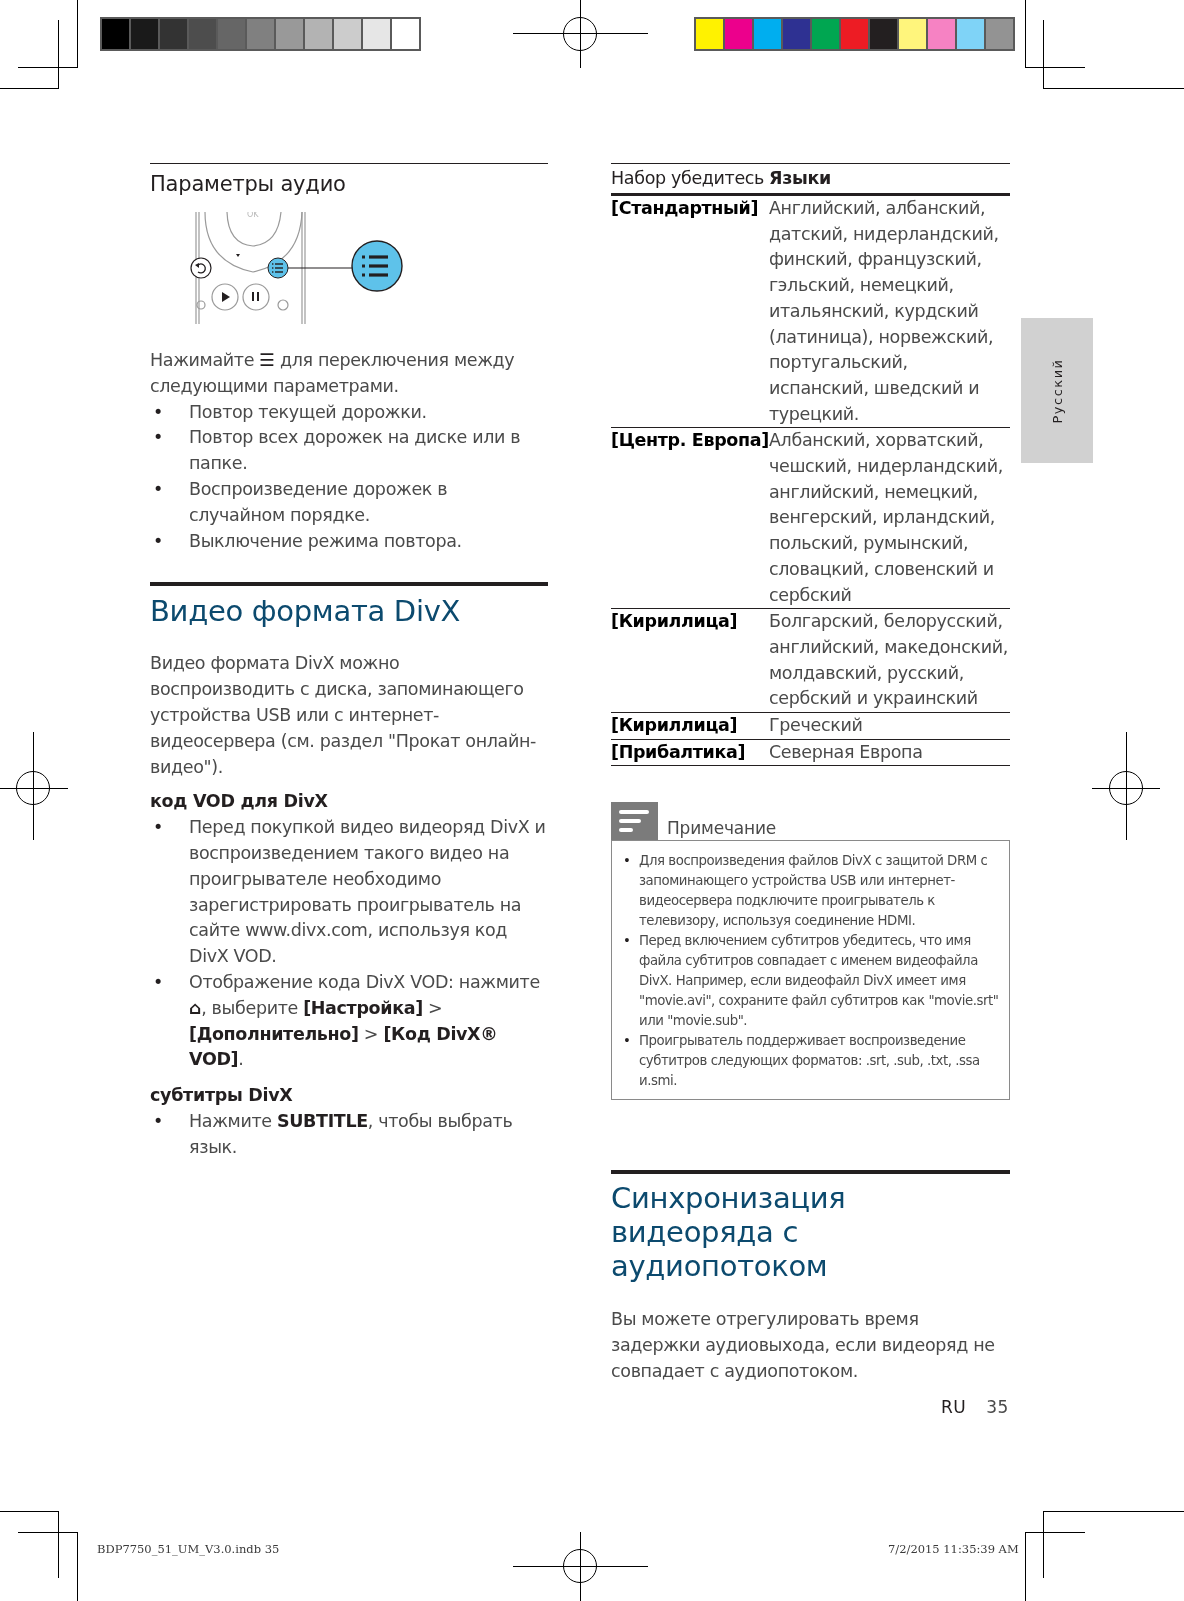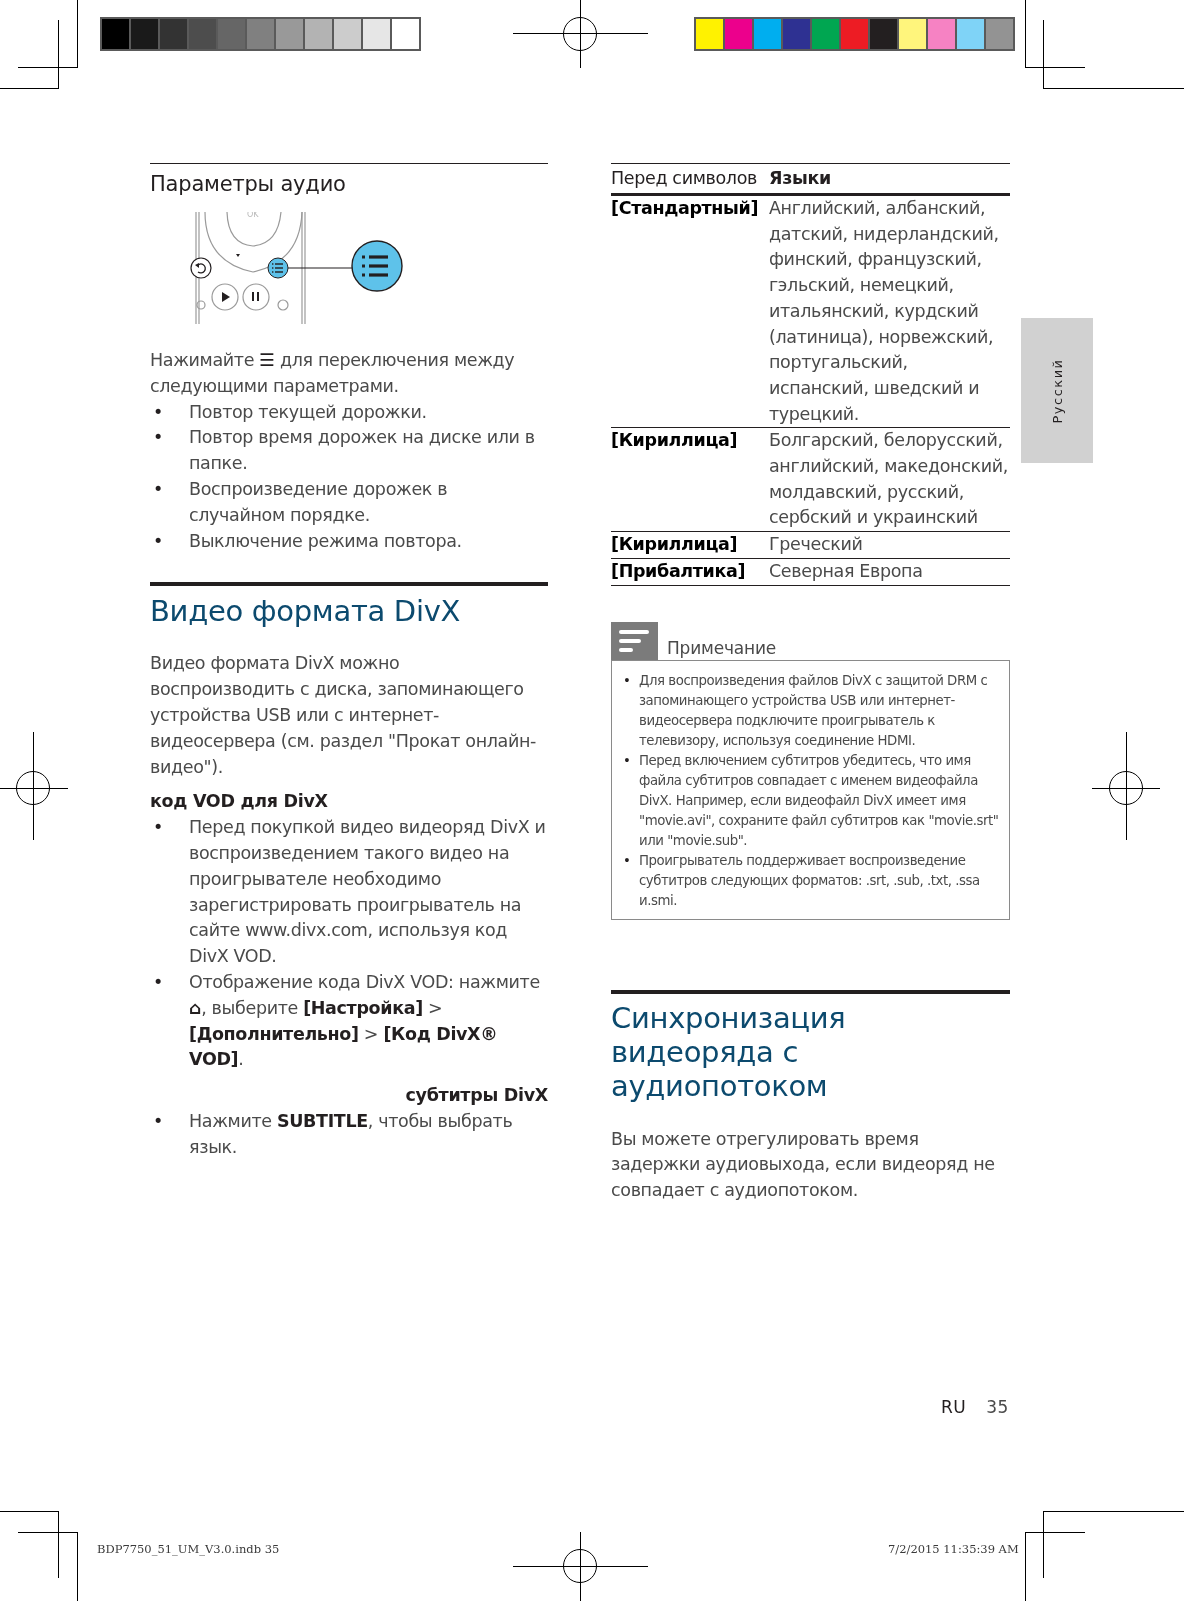--- a/index.html
+++ b/index.html
@@ -190,60 +190,64 @@
             <rect x="212" y="61.5" width="3" height="3"></rect>
           </g>
       </svg>
     </div>
 
     <p class="body-text" style="margin-top:24px;">
       <span>Нажимайте </span><span class="bold">☰</span><span> для переключения между следующими параметрами.</span>
     </p>
     <ul class="bullets body-text">
       <li>Повтор текущей дорожки.</li>
-      <li>Повтор время дорожек на диске или в папке.</li>
+      <li>Повтор всех дорожек на диске или в папке.</li>
       <li>Воспроизведение дорожек в случайном порядке.</li>
       <li>Выключение режима повтора.</li>
     </ul>
   </section>
 
   <section style="margin-top:28px;">
     <div class="rule-thick"></div>
     <h1 class="h-main" style="margin-top:8px;">Видео формата DivX</h1>
     <p class="body-text" style="margin-top:23px;">Видео формата DivX можно воспроизводить с диска, запоминающего устройства USB или с интернет-видеосервера (см. раздел "Прокат онлайн-видео").</p>
 
     <h3 class="sub-h" style="margin-top:9px;">код VOD для DivX</h3>
     <ul class="bullets body-text">
       <li>Перед покупкой видео видеоряд DivX и воспроизведением такого видео на проигрывателе необходимо зарегистрировать проигрыватель на сайте www.divx.com, используя код DivX VOD.</li>
       <li>
         <span>Отображение кода DivX VOD: нажмите </span><span class="bold">⌂</span><span>, выберите </span><span class="bold">[Настройка]</span><span> &gt; </span><span class="bold">[Дополнительно]</span><span> &gt; </span><span class="bold">[Код DivX® VOD]</span><span>.</span>
       </li>
     </ul>
 
-    <h3 class="sub-h" style="margin-top:10px;text-align:right;">субтитры DivX</h3>
+    <h3 class="sub-h" style="margin-top:10px;">субтитры DivX</h3>
     <ul class="bullets body-text">
       <li>
         <span>Нажмите </span><span class="bold">SUBTITLE</span><span>, чтобы выбрать язык.</span>
       </li>
     </ul>
   </section>
 </div>
 
 <div class="col-right">
   <table class="cs">
     <tbody>
         <tr class="head">
       <th style="width:158px;padding-top:2px;padding-bottom:2px;">
-        <span style="font-weight:normal;">Перед символов</span>
+        <span style="font-weight:normal;">Набор убедитесь</span>
       </th>
       <th style="padding-top:2px;">Языки</th>
     </tr>
     <tr class="first">
       <td class="k">[Стандартный]</td>
       <td class="v">Английский, албанский, датский, нидерландский, финский, французский, гэльский, немецкий, итальянский, курдский (латиница), норвежский, португальский, испанский, шведский и турецкий.</td>
+    </tr>
+    <tr class="row">
+      <td class="k">[Центр. Европа]</td>
+      <td class="v">Албанский, хорватский, чешский, нидерландский, английский, немецкий, венгерский, ирландский, польский, румынский, словацкий, словенский и сербский</td>
     </tr>
     <tr class="row">
       <td class="k">[Кириллица]</td>
       <td class="v">Болгарский, белорусский, английский, македонский, молдавский, русский, сербский и украинский</td>
     </tr>
     <tr class="row">
       <td class="k">[Кириллица]</td>
       <td class="v">Греческий</td>
     </tr>
     <tr class="row last">

